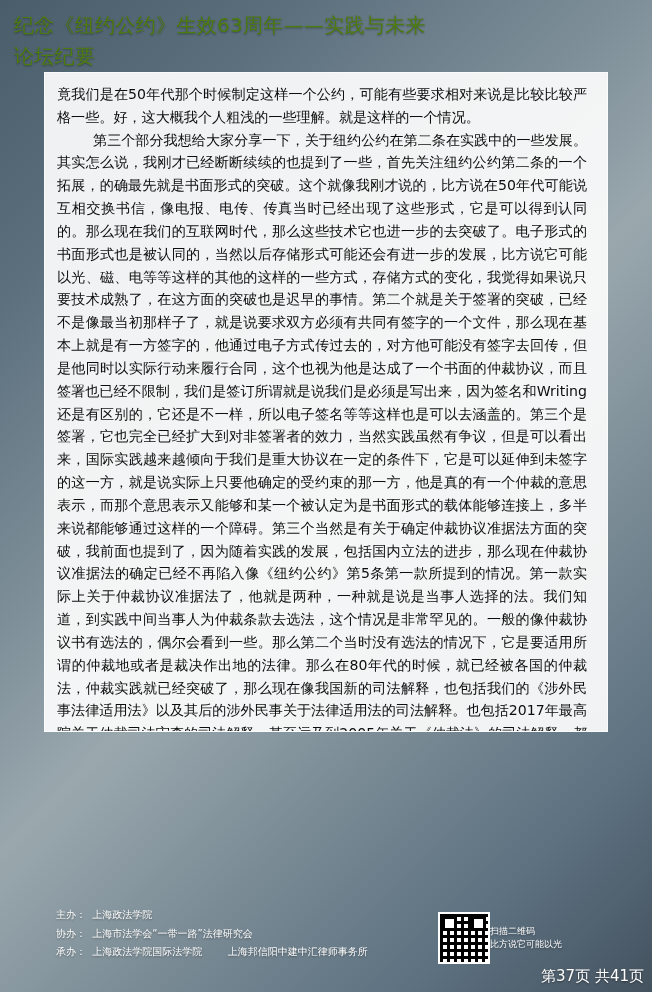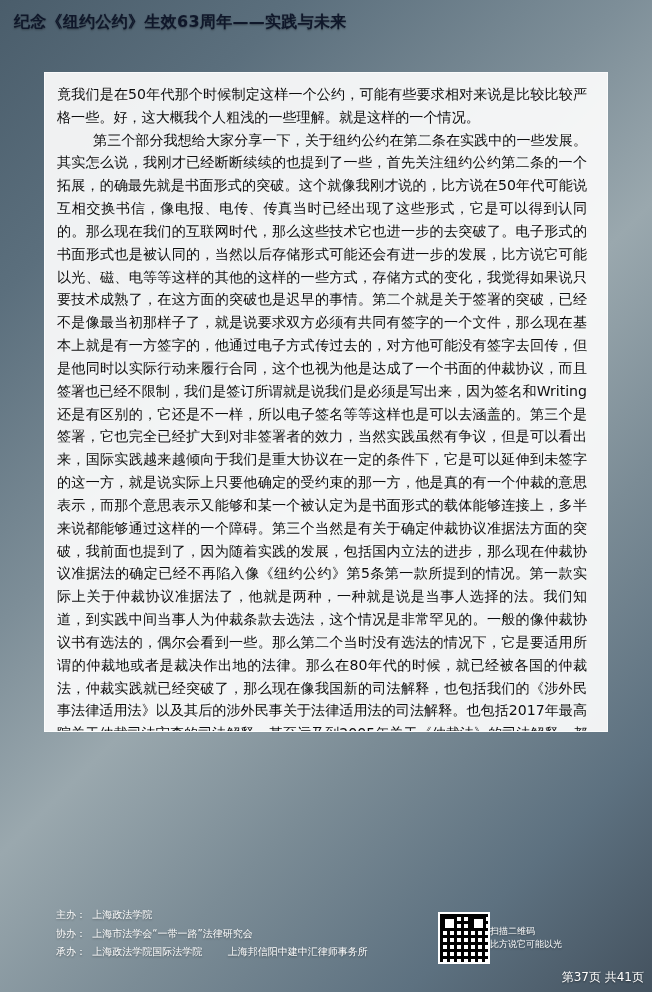--- a/index.html
+++ b/index.html
@@ -16,23 +16,23 @@
   }
   .slide {
     position: absolute;
     inset: 0;
   }
   .title-block {
     position: absolute;
     left: 14px;
     top: 10px;
     right: 14px;
-    color: #0f172a;
-    font-size: 16px;
-    font-weight: bold;
+    color: #4d7c0f;
+    font-size: 20px;
+    font-weight: normal;
     line-height: 1.55;
     letter-spacing: 0.3px;
     text-shadow: 0 1px 2px rgba(0,0,0,0.35);
   }
   .title-line-2 {
     display: block;
   }
   .body-box {
     position: absolute;
     left: 44px;
@@ -103,31 +103,32 @@
     color: #ffffff;
     font-size: 9px;
     line-height: 1.5;
     text-shadow: 0 1px 2px rgba(0,0,0,0.4);
   }
   .page-num {
     position: absolute;
     right: 8px;
     bottom: 6px;
     color: #ffffff;
-    font-size: 12px;
+    font-size: 15px;
     text-shadow: 0 1px 2px rgba(0,0,0,0.45);
   }
 </style>
 </head>
 <body>
 
 <div class="slide">
 
   <div class="title-block">
     <span>纪念《纽约公约》生效63周年——实践与未来</span>
+    <span class="title-line-2">论坛纪要</span>
   </div>
 
   <div class="body-box">
     <p class="body-text">竟我们是在50年代那个时候制定这样一个公约，可能有些要求相对来说是比较比较严格一些。好，这大概我个人粗浅的一些理解。就是这样的一个情况。
         第三个部分我想给大家分享一下，关于纽约公约在第二条在实践中的一些发展。其实怎么说，我刚才已经断断续续的也提到了一些，首先关注纽约公约第二条的一个拓展，的确最先就是书面形式的突破。这个就像我刚才说的，比方说在50年代可能说互相交换书信，像电报、电传、传真当时已经出现了这些形式，它是可以得到认同的。那么现在我们的互联网时代，那么这些技术它也进一步的去突破了。电子形式的书面形式也是被认同的，当然以后存储形式可能还会有进一步的发展，比方说它可能以光、磁、电等等这样的其他的这样的一些方式，存储方式的变化，我觉得如果说只要技术成熟了，在这方面的突破也是迟早的事情。第二个就是关于签署的突破，已经不是像最当初那样子了，就是说要求双方必须有共同有签字的一个文件，那么现在基本上就是有一方签字的，他通过电子方式传过去的，对方他可能没有签字去回传，但是他同时以实际行动来履行合同，这个也视为他是达成了一个书面的仲裁协议，而且签署也已经不限制，我们是签订所谓就是说我们是必须是写出来，因为签名和Writing还是有区别的，它还是不一样，所以电子签名等等这样也是可以去涵盖的。第三个是签署，它也完全已经扩大到对非签署者的效力，当然实践虽然有争议，但是可以看出来，国际实践越来越倾向于我们是重大协议在一定的条件下，它是可以延伸到未签字的这一方，就是说实际上只要他确定的受约束的那一方，他是真的有一个仲裁的意思表示，而那个意思表示又能够和某一个被认定为是书面形式的载体能够连接上，多半来说都能够通过这样的一个障碍。第三个当然是有关于确定仲裁协议准据法方面的突破，我前面也提到了，因为随着实践的发展，包括国内立法的进步，那么现在仲裁协议准据法的确定已经不再陷入像《纽约公约》第5条第一款所提到的情况。第一款实际上关于仲裁协议准据法了，他就是两种，一种就是说是当事人选择的法。我们知道，到实践中间当事人为仲裁条款去选法，这个情况是非常罕见的。一般的像仲裁协议书有选法的，偶尔会看到一些。那么第二个当时没有选法的情况下，它是要适用所谓的仲裁地或者是裁决作出地的法律。那么在80年代的时候，就已经被各国的仲裁法，仲裁实践就已经突破了，那么现在像我国新的司法解释，也包括我们的《涉外民事法律适用法》以及其后的涉外民事关于法律适用法的司法解释。也包括2017年最高院关于仲裁司法审查的司法解释，甚至远及到2005年关于《仲裁法》的司法解释，都提到仲裁协议准据法的确定，但是我们这么多司法解释，其实关于仲裁协议准据法的确定，它实际上还是没有超越瑞斯国际私法1987年版本的时候，当时的这个规定。所谓叫倾向仲裁协议有效，与其使其无效不如使其有效的这样的一个原则，就是为仲裁协议它要确定多种可以适用的准据法，这中间只要有一个法律能够表明仲裁协议是有效的，这个仲裁协议就是有效的。这可以说是支持仲裁这个方面迈出的非常大的一步，因为有仲裁协议，自然后面就会有仲裁实践的开始等等这样的事情。今天下午也不好意思，这个时间是不是超过了我也不知道，就是简单的给大家汇报这么多，非常感谢。以后有机会的，再来交流好了，好，再次感谢各位。</p>
   </div>
 
   <div class="credits">
     <div class="credit-row">主办：  上海政法学院</div>
     <div class="credit-row">协办：  上海市法学会“一带一路”法律研究会</div>

